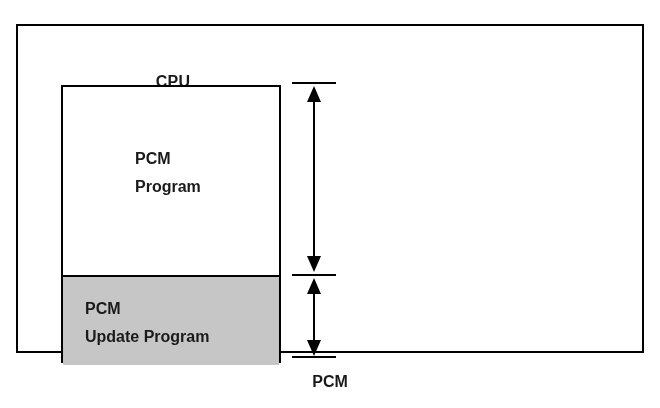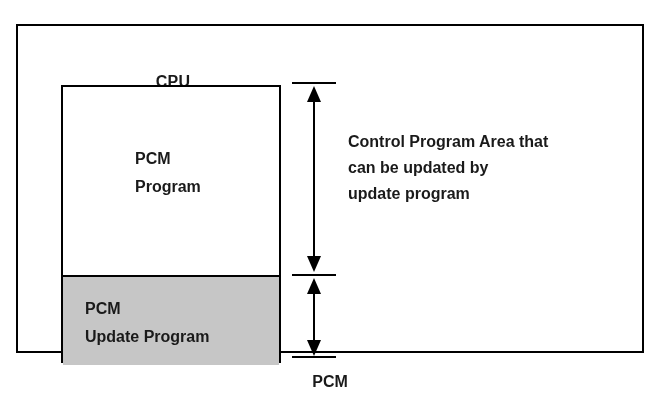--- a/index.html
+++ b/index.html
@@ -175,22 +175,19 @@
 
       <g>
         <polygon points="26,212 19,228 33,228" fill="#000000"></polygon>
         <line x1="26" y1="222" x2="26" y2="284" stroke="#000000" stroke-width="2"></line>
         <polygon points="26,290 19,274 33,274" fill="#000000"></polygon>
         <line x1="4" y1="291" x2="48" y2="291" stroke="#000000" stroke-width="2"></line>
       </g>
 
     </svg>
 
-    <div class="note note-upper">Control Program Area that
-can be updated by
-update program</div>
 
 
   </div>
 
   <div class="caption">PCM</div>
 
 </div>
 
 </body></html>

